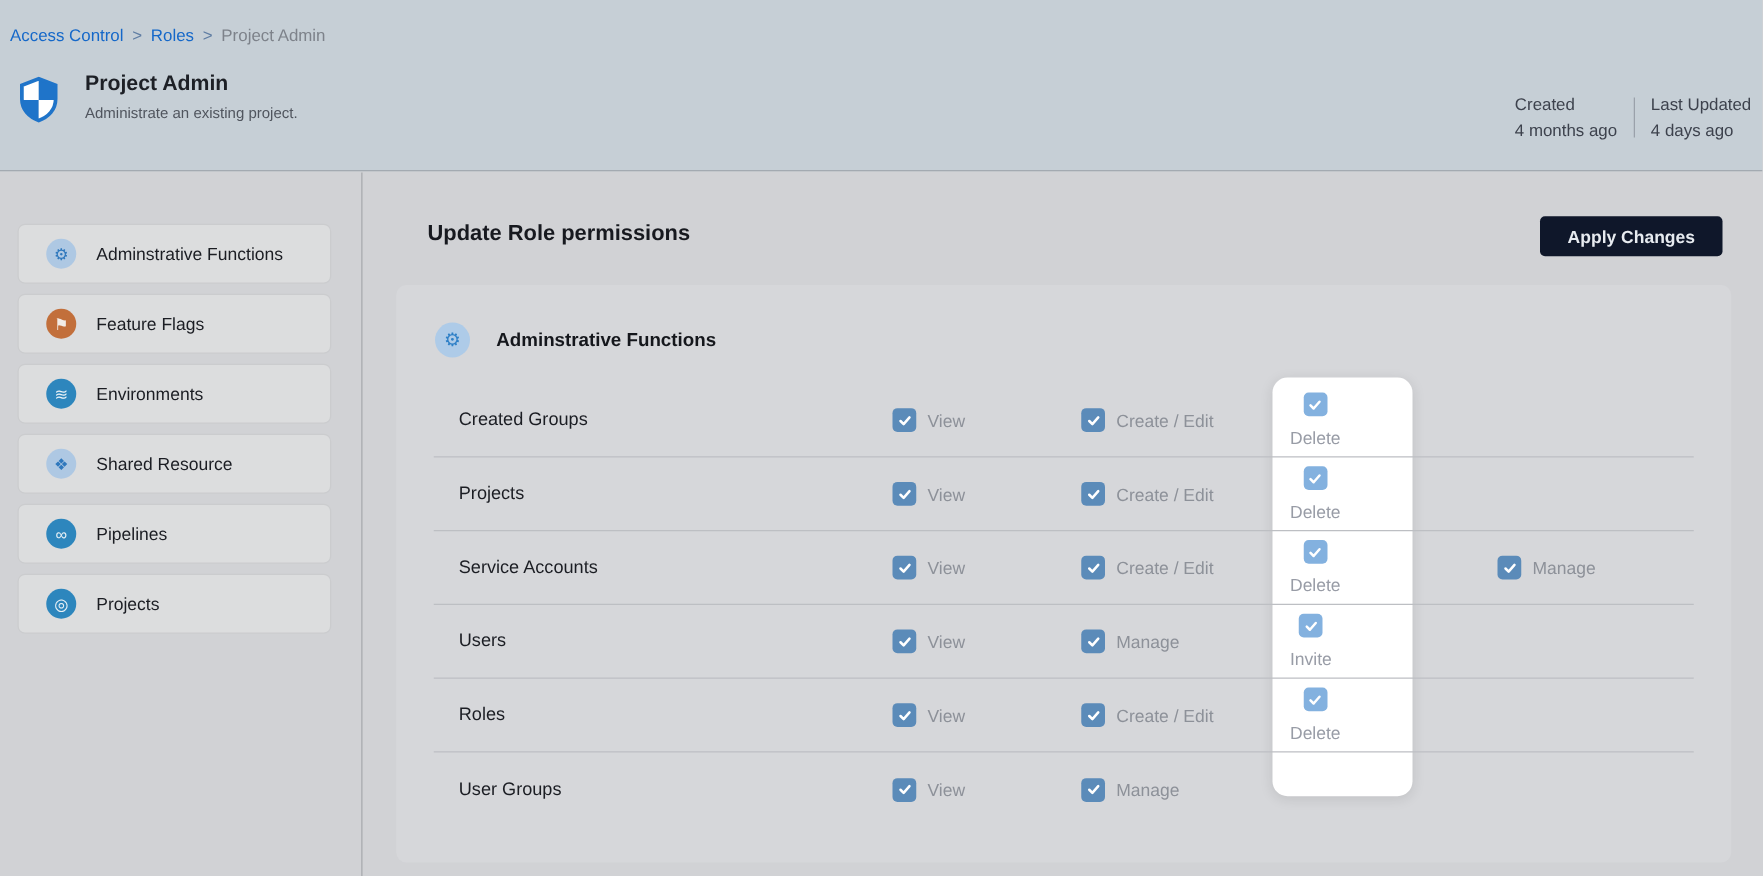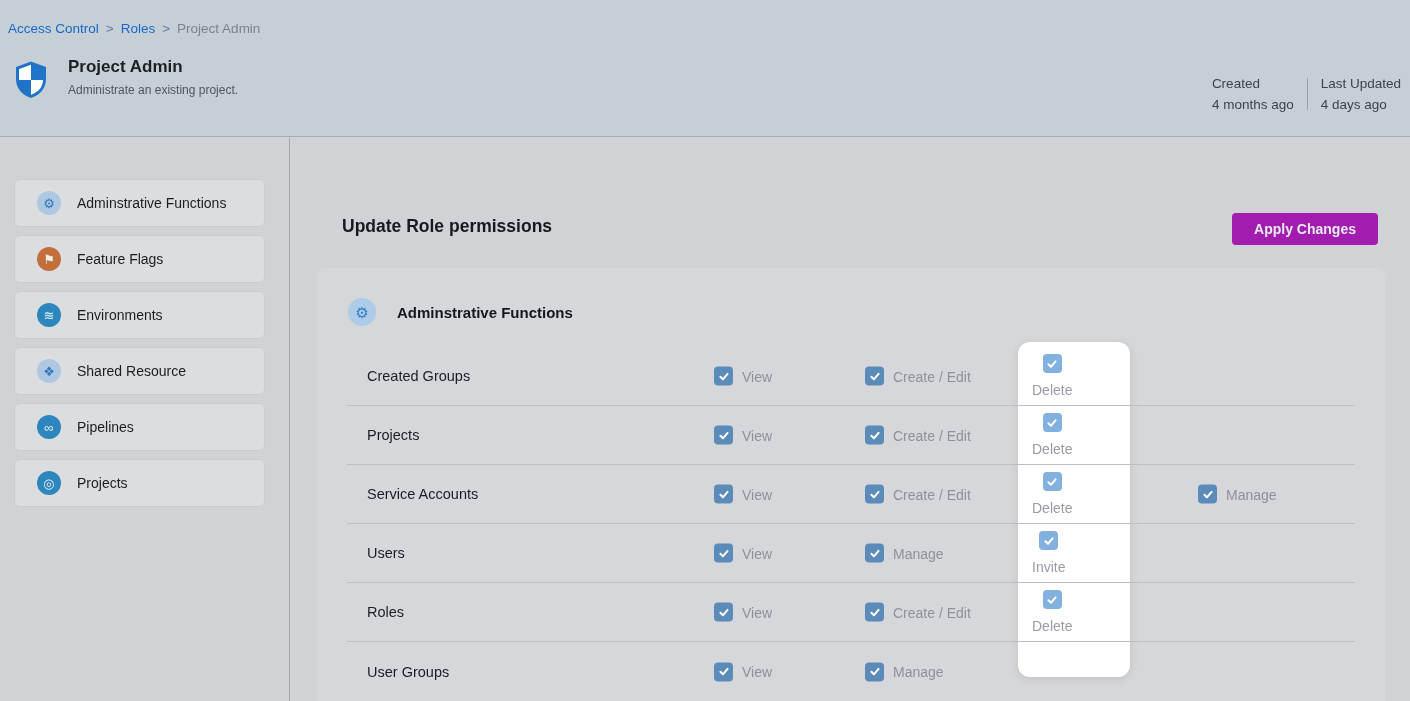--- a/index.html
+++ b/index.html
@@ -27,23 +27,23 @@
   .sb-item { position:relative; width:251px; height:48px; margin:0 0 8px 14px; background:#dcddde;
              border:1px solid #cbccce; border-radius:6px; display:flex; align-items:center; cursor:pointer; }
   .sb-list { padding-top:41px; }
   .sb-icon { width:24px; height:24px; border-radius:50%; margin:0 16px 0 22px; display:flex;
              align-items:center; justify-content:center; font-size:13px; line-height:1; }
   .sb-icon.light  { background:#aec8e3; color:#2f78bd; }
   .sb-icon.orange { background:#c26f3b; color:#f2ece6; }
   .sb-icon.solid  { background:#2d86bd; color:#e9f1f6; }
   .sb-label { font-size:14px; font-weight:500; color:#1b1d23; }
 
-  .main { position:absolute; left:290px; top:0; width:1120px; height:419px;margin-top:40px; }
+  .main { position:absolute; left:290px; top:0; width:1120px; height:419px; }
   .main-title { position:absolute; left:52px; top:38px; font-size:17.5px; font-weight:700; color:#17191f; }
-  .apply-btn { position:absolute; right:32px; top:35px; height:32px; padding:0 22px; background:#a21caf;
+  .apply-btn { position:absolute; right:32px; top:35px; height:32px; padding:0 22px; background:#0f172a;
                color:#e7ebf0; font-size:14px; font-weight:600; border:none; border-radius:4px;
                display:flex; align-items:center; cursor:pointer; font-family:inherit; }
 
   
   .card { position:absolute; left:27px; top:90px; width:1068px; height:462px; background:#d6d7da;
           border-radius:8px; }
   .card-head { position:absolute; left:31px; top:30px; display:flex; align-items:center; gap:21px; }
   .card-icon { width:28px; height:28px; border-radius:50%; background:#aecbe8; color:#2f80c7;
                display:flex; align-items:center; justify-content:center; font-size:15px; line-height:1; }
   .card-title { font-size:15px; font-weight:700; color:#15171c; }

